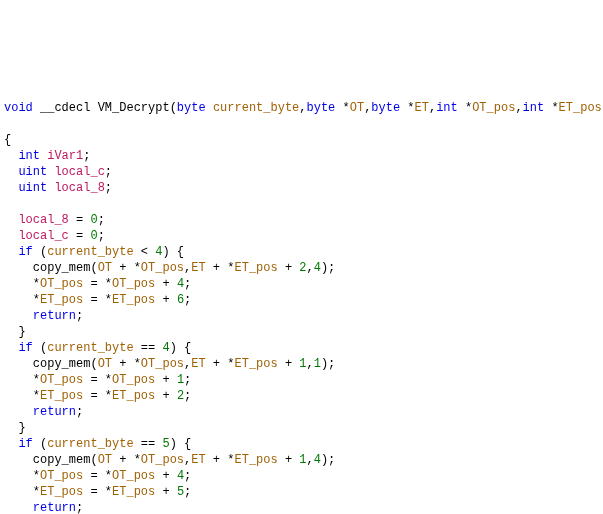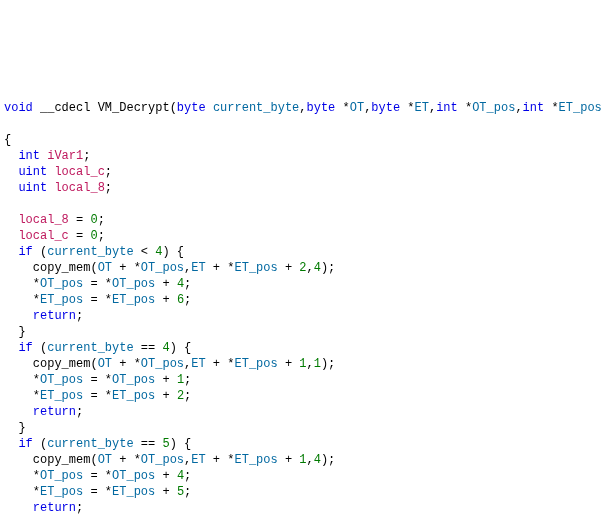--- a/index.html
+++ b/index.html
@@ -9,21 +9,21 @@
     font-family: "Consolas", "Monaco", "Courier New", monospace;
     font-size: 12px;
     line-height: 16px;
     color: #000000;
     white-space: pre;
   }
   .code-container {
     padding: 4px 4px;
   }
   .kw { color: #0000e6; }  
-  .param { color: #0369a1; } 
+  .param { color: #a16207; } 
   .local { color: #be185d; } 
   .num { color: #007a00; }
 </style>
 </head>
 <body>
 
 
 
 <div class="code-container">
 <span class="kw">void</span> <span>__cdecl</span> <span>VM_Decrypt</span>(<span class="kw">byte</span> <span class="param">current_byte</span>,<span class="kw">byte</span> *<span class="param">OT</span>,<span class="kw">byte</span> *<span class="param">ET</span>,<span class="kw">int</span> *<span class="param">OT_pos</span>,<span class="kw">int</span> *<span class="param">ET_pos</span>)

